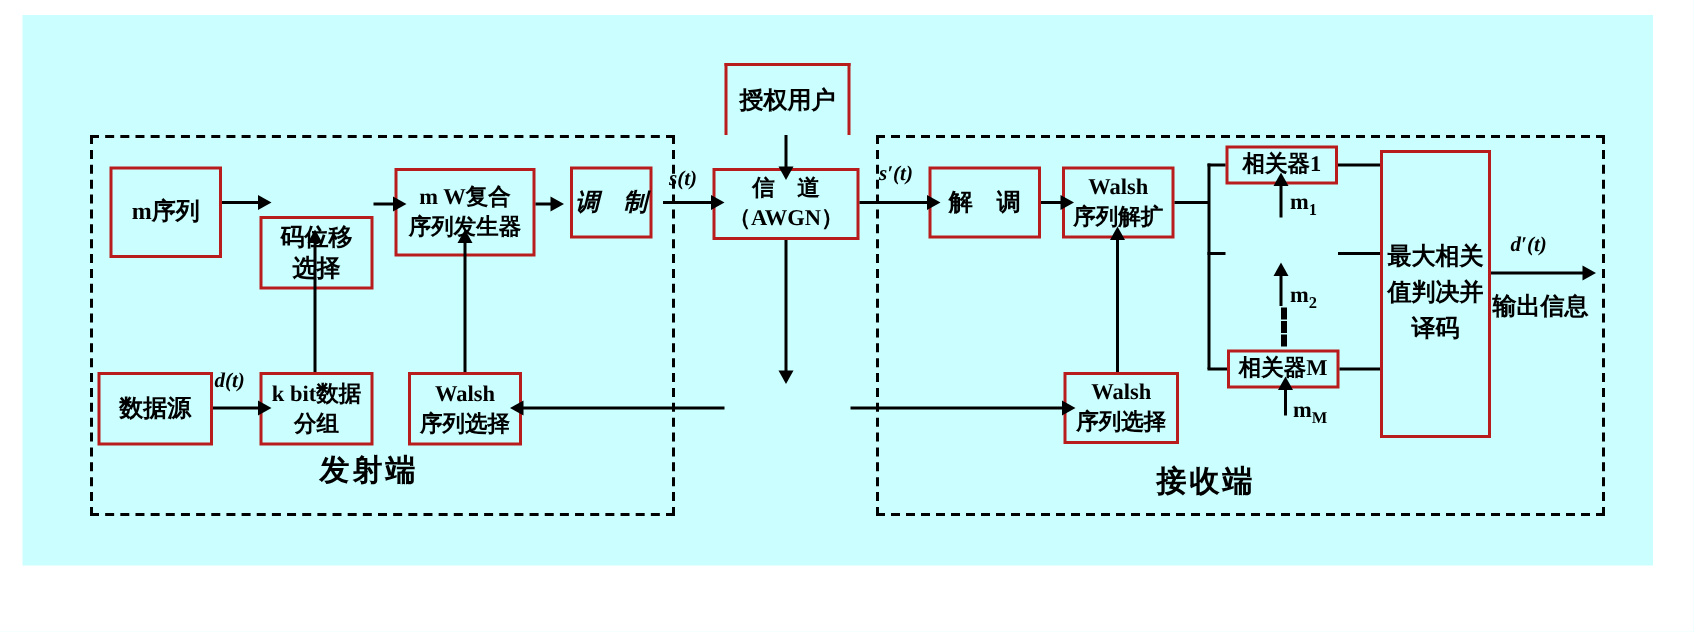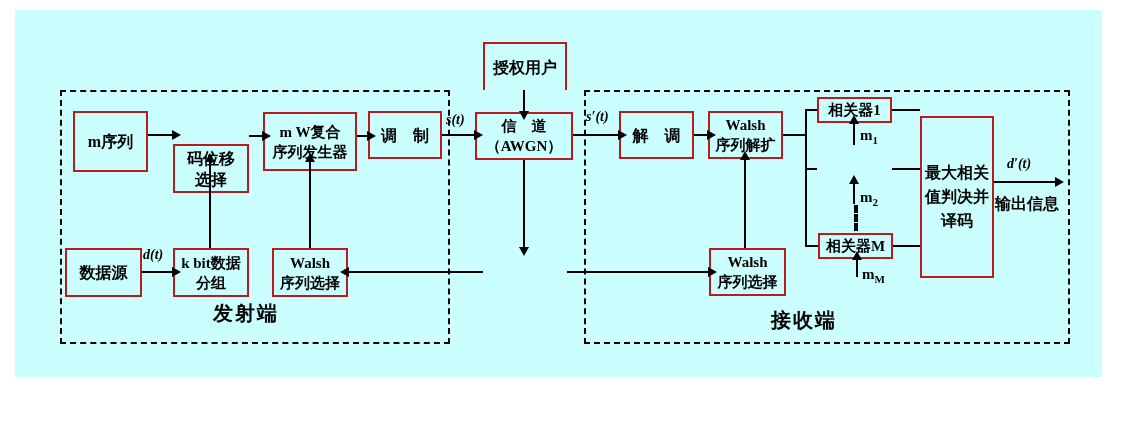--- a/index.html
+++ b/index.html
@@ -39,37 +39,37 @@
   <div class="panel"></div>
 
   <div class="region" style="left:60px;top:90px;width:386px;height:250px;"></div>
   <div class="region" style="left:584px;top:90px;width:482px;height:250px;"></div>
 
   <div class="box" style="left:73px;top:111px;width:75px;height:61px;">m序列</div>
   <div class="box" style="left:173px;top:112px;width:76px;height:49px;margin-top:32px;">码位移
 选择</div>
   <div class="box small" style="left:263px;top:112px;width:94px;height:59px;">m W复合
 序列发生器</div>
-  <div class="box" style="left:368px;top:111px;width:74px;height:48px;">调　制</div>
+  <div class="box" style="left:380px;top:111px;width:55px;height:48px;font-style:italic;">调　制</div>
   <div class="box" style="left:65px;top:248px;width:77px;height:49px;">数据源</div>
   <div class="box small" style="left:173px;top:248px;width:76px;height:49px;">k bit数据
 分组</div>
   <div class="box small" style="left:272px;top:248px;width:76px;height:49px;">Walsh
 序列选择</div>
 
   <div class="box open-bottom" style="left:483px;top:42px;width:84px;height:48px;">授权用户</div>
   <div class="box small" style="left:475px;top:112px;width:98px;height:48px;">信　道
 （AWGN）</div>
 
   <div class="box" style="left:619px;top:111px;width:75px;height:48px;">解　调</div>
   <div class="box small" style="left:708px;top:111px;width:75px;height:48px;">Walsh
 序列解扩</div>
   <div class="box small" style="left:817px;top:97px;width:75px;height:26px;">相关器1</div>
   <div class="box small" style="left:818px;top:233px;width:75px;height:26px;">相关器M</div>
-  <div class="box" style="left:920px;top:100px;width:74px;height:162px;line-height:24px;margin-top:16px;">最大相关
+  <div class="box" style="left:920px;top:100px;width:74px;height:192px;line-height:24px;">最大相关
 值判决并
 译码</div>
   <div class="box small" style="left:709px;top:248px;width:77px;height:48px;">Walsh
 序列选择</div>
 
   <div class="sig" style="left:446px;top:112px;">s(t)</div>
   <div class="sig" style="left:586px;top:109px;">s′(t)</div>
   <div class="sig" style="left:143px;top:247px;">d(t)</div>
   <div class="sig" style="left:1007px;top:156px;text-align:right;">d′(t)</div>
   <div class="outinfo" style="left:995px;top:194px;">输出信息</div>

